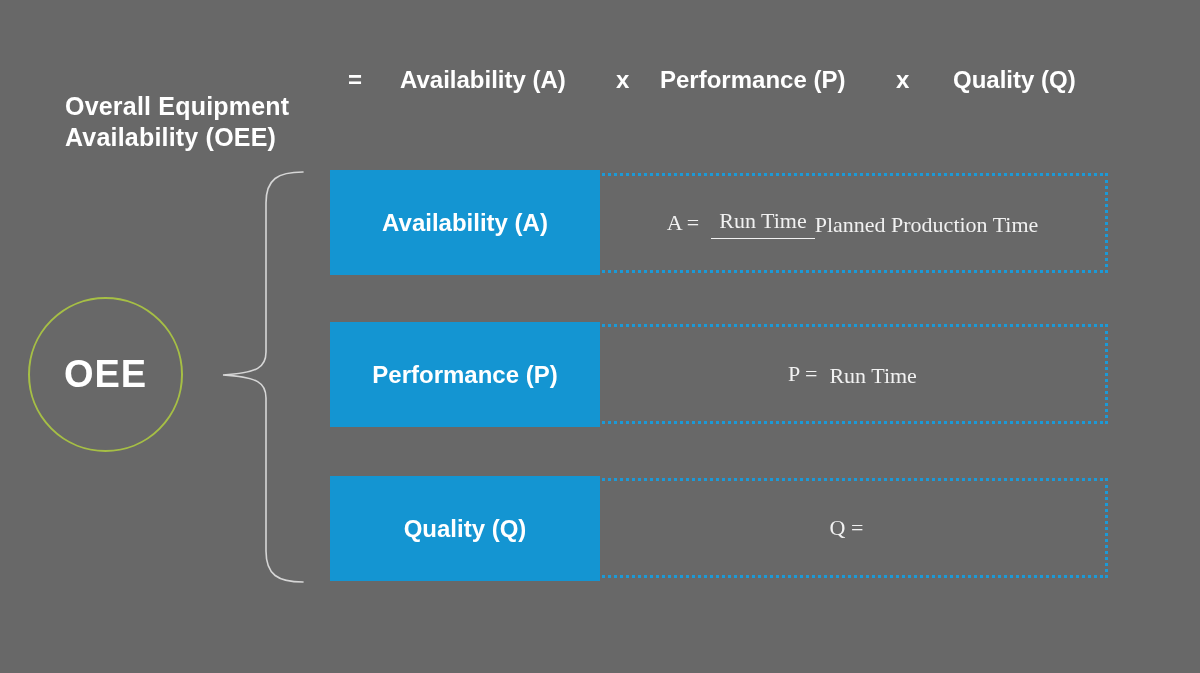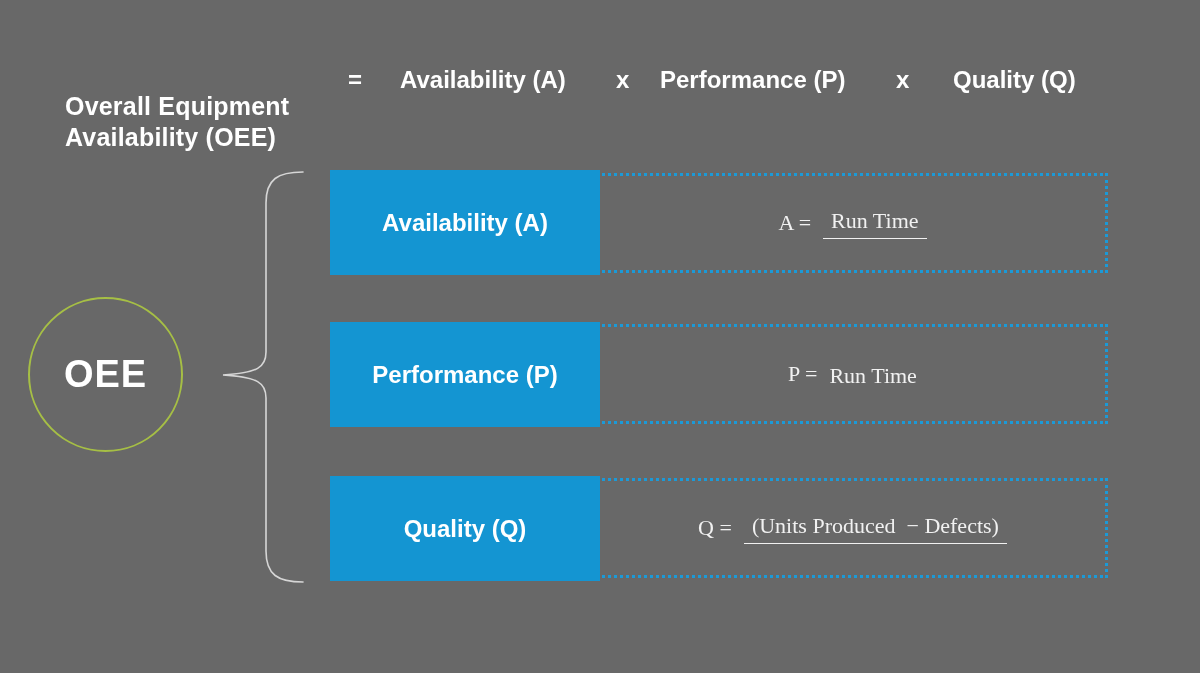--- a/index.html
+++ b/index.html
@@ -154,20 +154,21 @@
              C 258 377 266 383 266 398
              L 266 551
              C 266 575 278 582 303 582" fill="none" stroke="#d6d6d6" stroke-width="1.6" stroke-linecap="round"></path>
   </svg>
 
   <div class="dashedbox r1">
     <div class="formula">
       <span class="lhs">A =</span>
       <span class="frac">
         <span class="num">Run Time</span>
+        <span class="den">Planned Production Time</span>
       </span>
     </div>
   </div>
   <div class="bluebox r1">
     <span>Availability (A)</span>
   </div>
 
   <div class="dashedbox r2">
     <div class="formula">
       <span class="lhs">P =</span>
@@ -177,21 +178,20 @@
     </div>
   </div>
   <div class="bluebox r2">
     <span>Performance (P)</span>
   </div>
 
   <div class="dashedbox r3">
     <div class="formula">
       <span class="lhs">Q =</span>
       <span class="frac">
-        <span class="num">(Units Produced  − Defects)</span>
       </span>
     </div>
   </div>
   <div class="bluebox r3">
     <span>Quality (Q)</span>
   </div>
 
 </div>
 
 </body></html>

